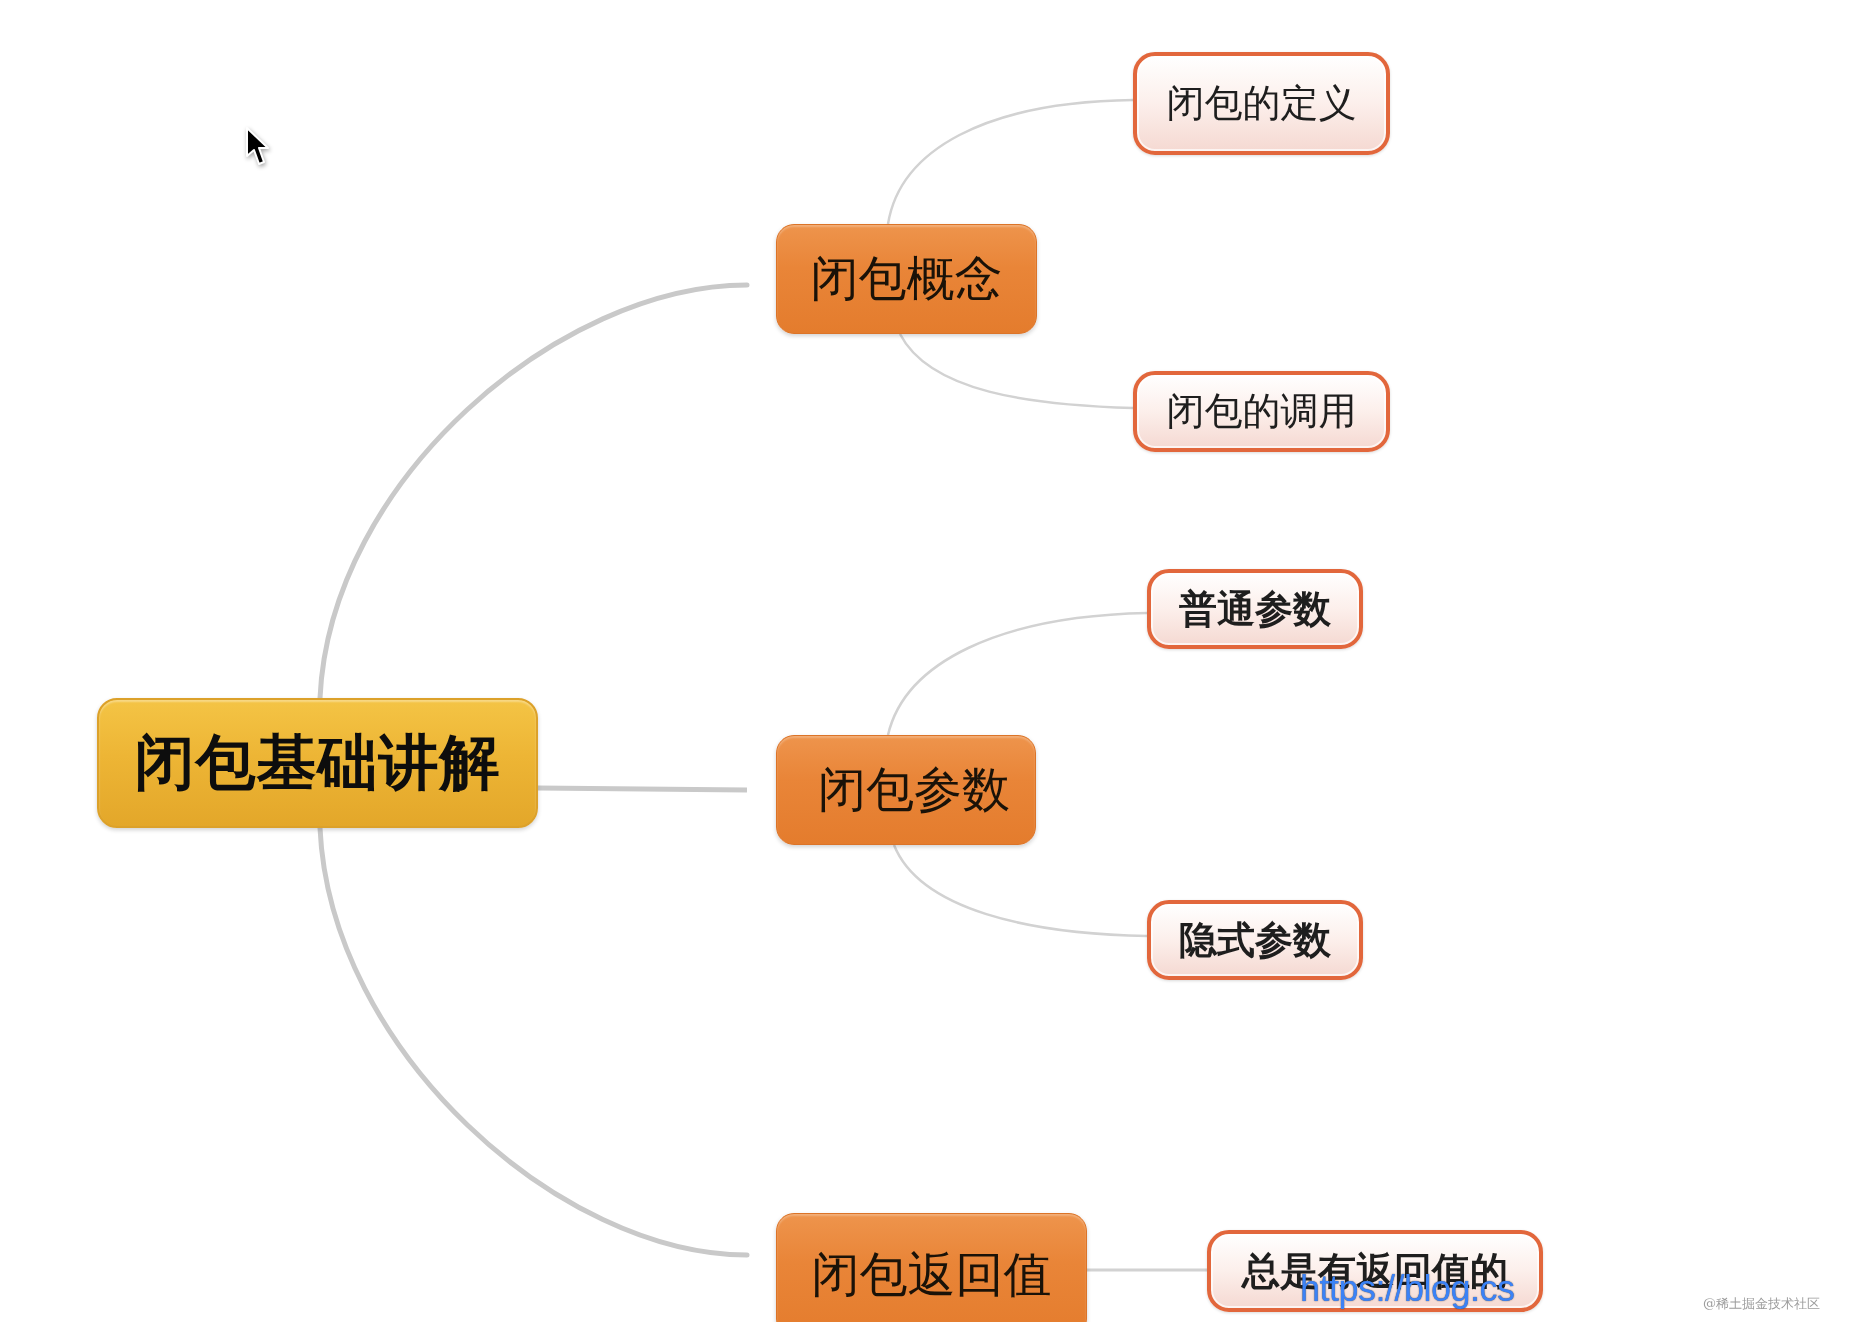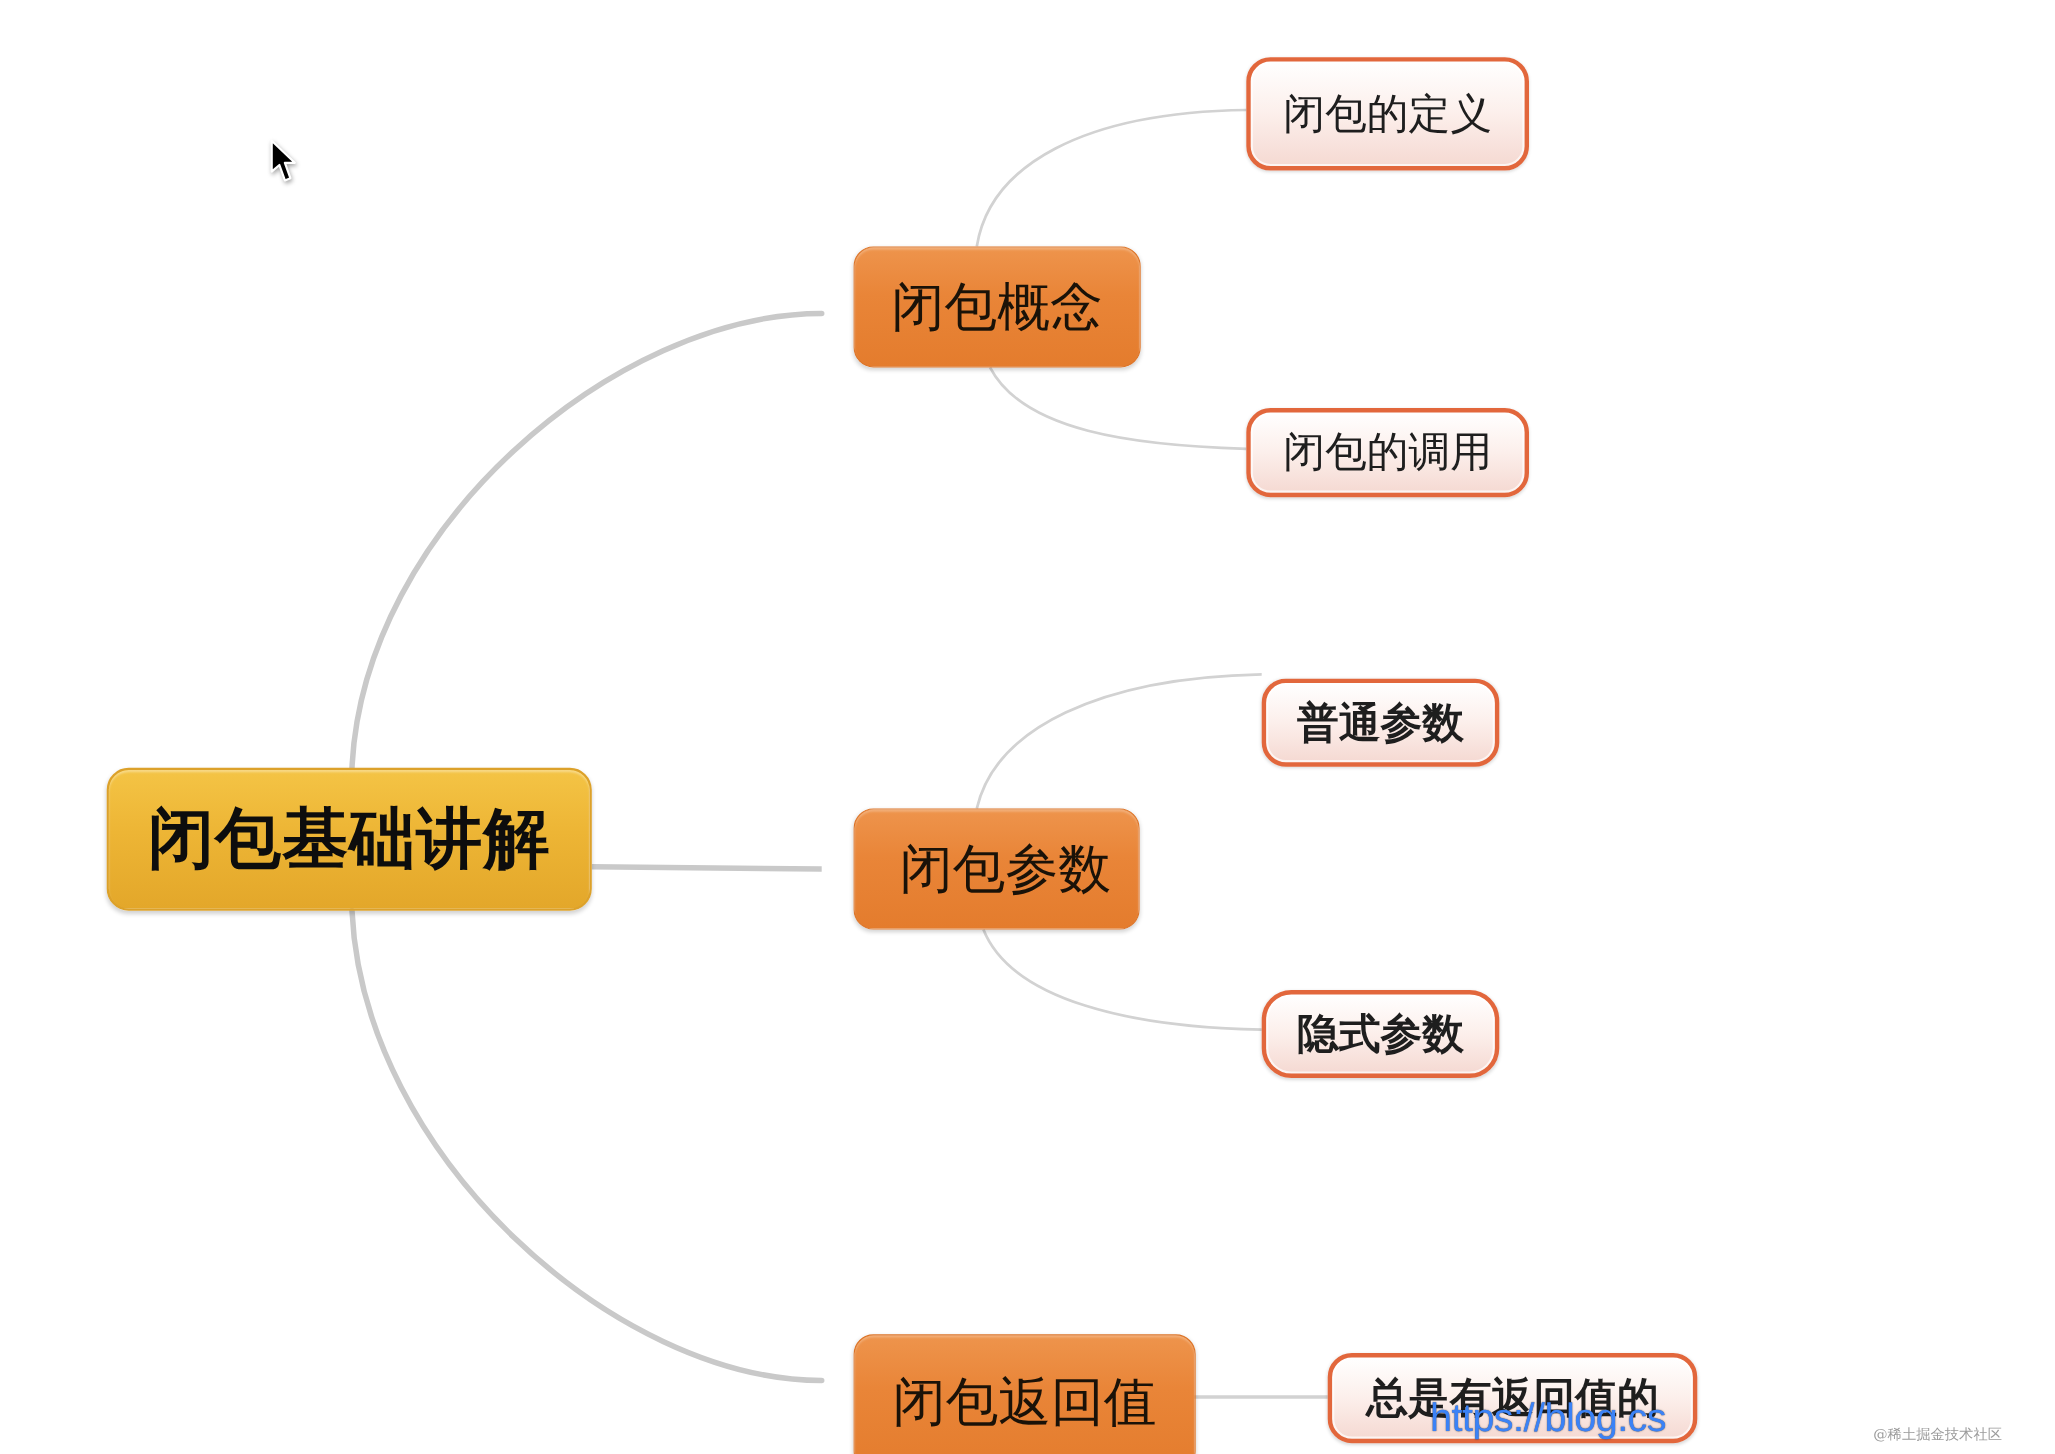--- a/index.html
+++ b/index.html
@@ -65,22 +65,22 @@
       border: 4px solid #e2673c;
       box-shadow: 0 1px 3px rgba(0,0,0,0.15), inset 0 0 0 2px rgba(255,255,255,0.7);
       font-size: 38px;
       color: #1e1e1e;
     }
     #b0 { left: 747px; top: 224px; width: 261px; height: 110px; }
     #b1 { left: 747px; top: 735px; width: 260px; height: 110px; padding-left: 16px; }
     #b2 { left: 747px; top: 1213px; width: 311px; height: 124px; }
     #l00 { left: 1133px; top: 52px;  width: 257px; height: 103px; }
     #l01 { left: 1133px; top: 371px; width: 257px; height: 81px; }
-    #l10 { left: 1147px; top: 569px; width: 216px; height: 80px; font-weight: bold; margin-top: 48px; }
-    #l11 { left: 1147px; top: 900px; width: 216px; height: 80px; font-weight: bold; border-radius: 27px; }
+    #l10 { left: 1147px; top: 569px; width: 216px; height: 80px; font-weight: bold; }
+    #l11 { left: 1147px; top: 900px; width: 216px; height: 80px; font-weight: bold; }
     #l20 { left: 1207px; top: 1230px; width: 336px; height: 82px; font-weight: bold; }
 
     .watermark-url {
       position: absolute;
       left: 1300px;
       top: 1268px;
       font-family: "Liberation Sans", sans-serif;
       font-size: 36px;
       color: #3b82f6;
       text-shadow: 0 0 1px rgba(0,0,0,0.55), 0 0 2px rgba(0,0,0,0.25);

